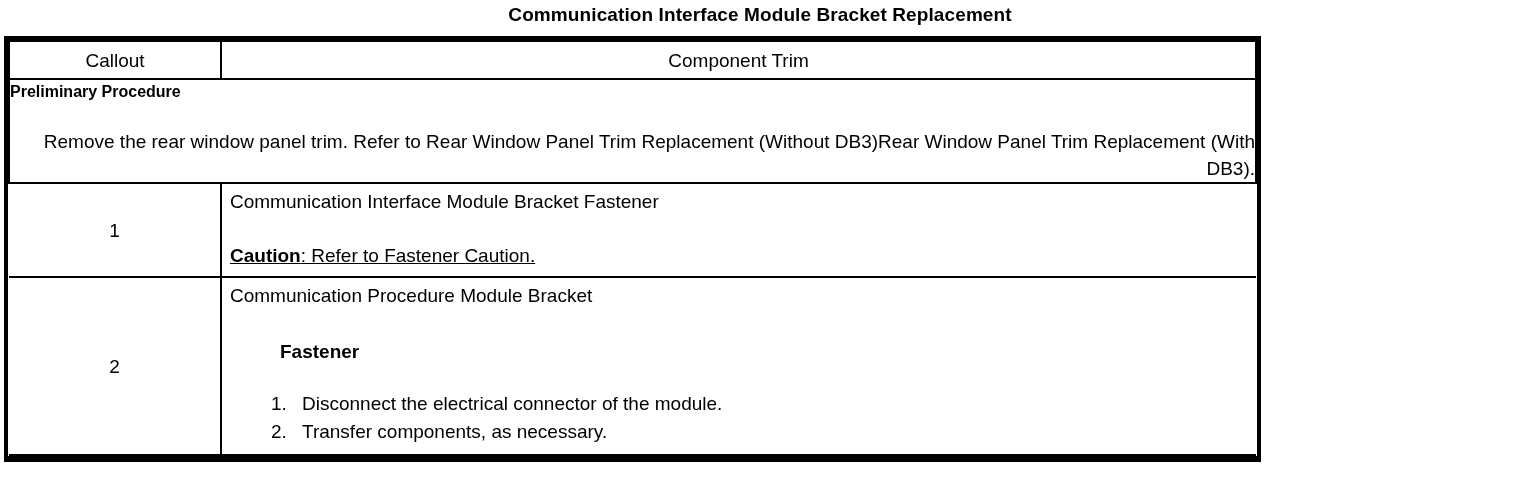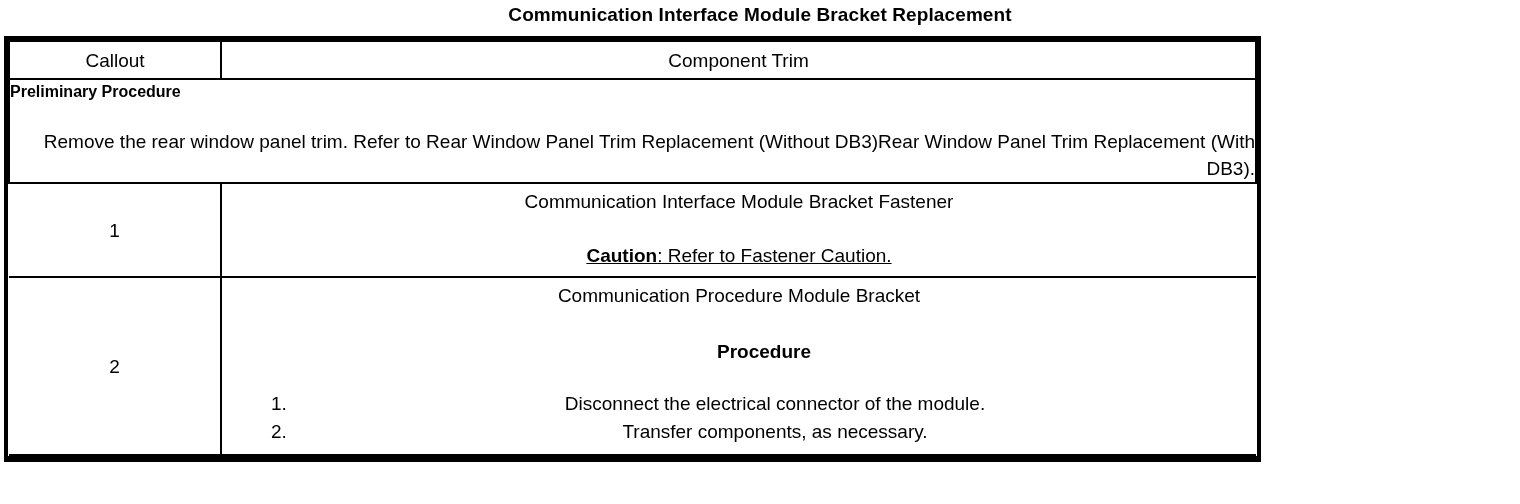--- a/index.html
+++ b/index.html
@@ -69,21 +69,21 @@
   tbody td { border-left: none; border-right: none; }
   tbody td.cell-callout {
     border-left: none;
     border-right: 2px solid #000;
     text-align: center;
     font-size: 19px;
     vertical-align: middle;
   }
   tbody td.cell-body {
     border-right: none;
-    text-align: center;
+    text-align: left;
     vertical-align: top;
     padding: 6px 8px 8px 8px;
   }
 
   td.prelim {
     border-left: none;
     border-right: none;
     padding: 7px 8px 8px 8px;
     vertical-align: top;
   }
@@ -167,21 +167,21 @@
             <div class="caution-line">
               <span class="caution-word">Caution</span><span>: Refer to Fastener Caution.</span>
             </div>
           </td>
         </tr>
 
         <tr>
           <td class="cell-callout">2</td>
           <td class="cell-body">
             <div class="comp-line">Communication Procedure Module Bracket</div>
-            <div class="proc-head">Procedure</div>
+            <div class="proc-head">Fastener</div>
             <ol class="proc-list">
               <li>Disconnect the electrical connector of the module.</li>
               <li>Transfer components, as necessary.</li>
             </ol>
           </td>
         </tr>
 
       </tbody>
     </table>
   </div>

